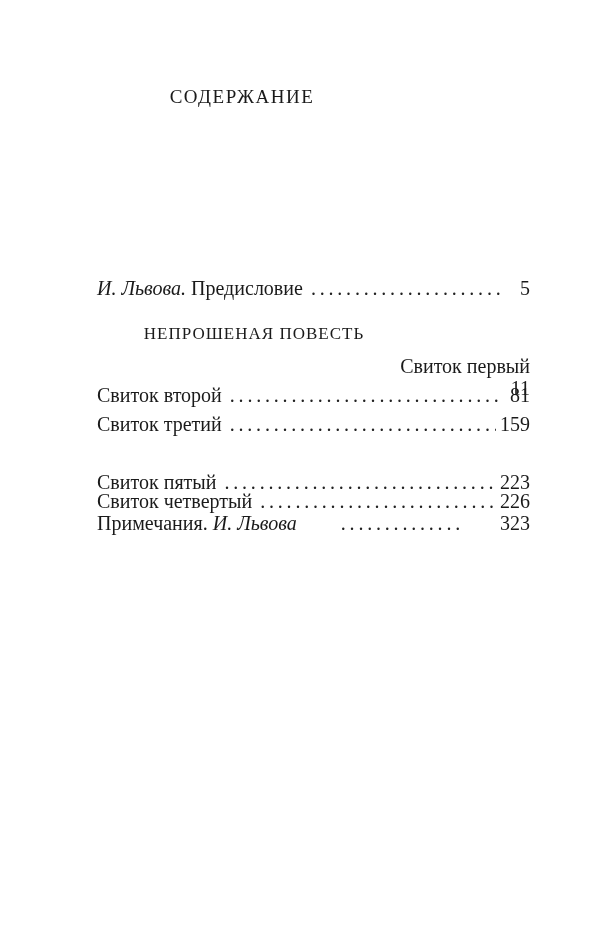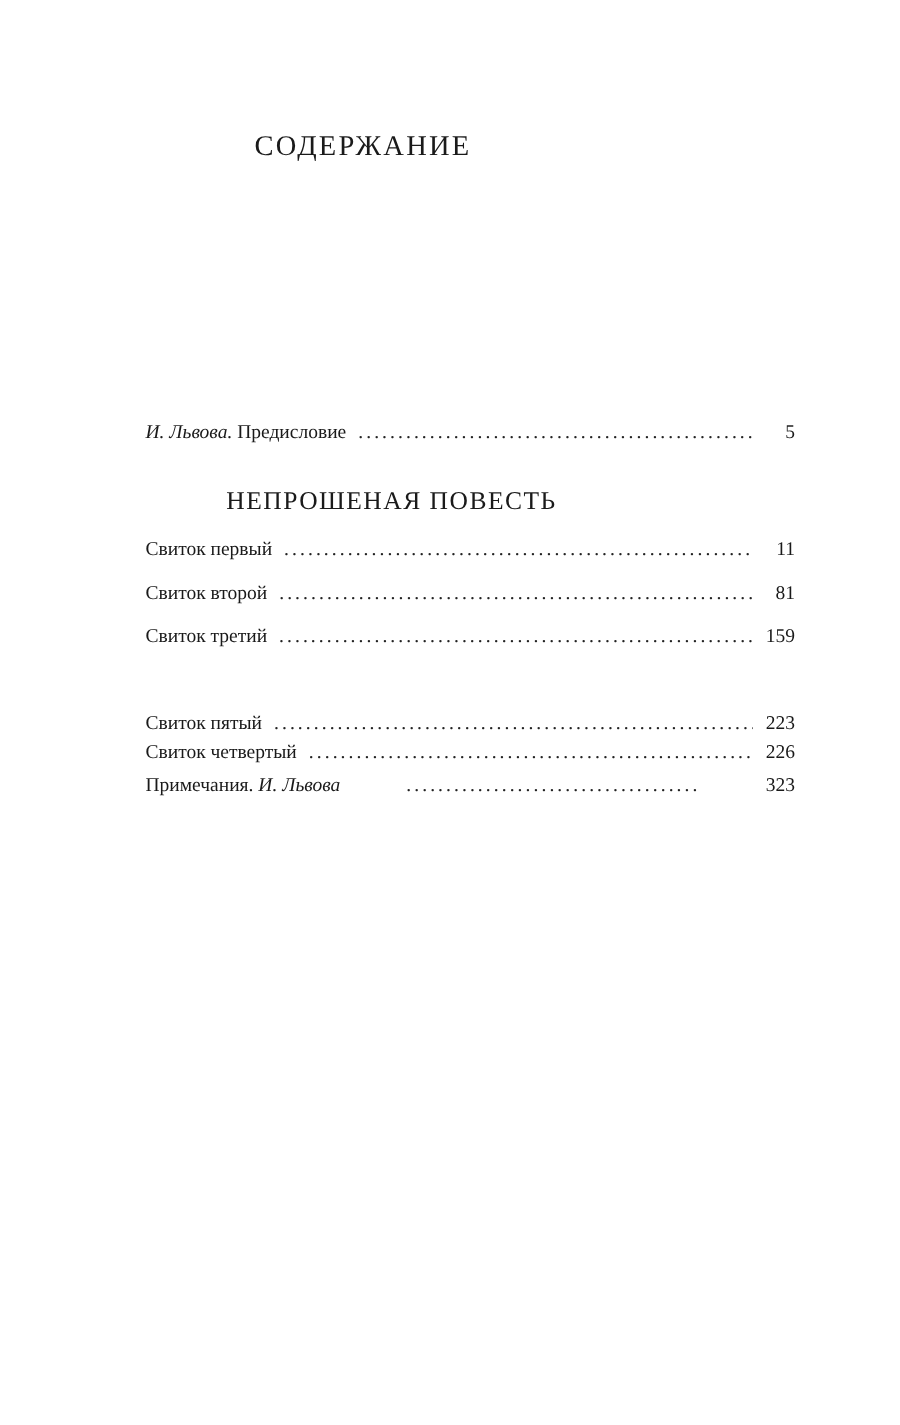--- a/index.html
+++ b/index.html
@@ -29,21 +29,21 @@
       line-height: 36px;
       margin: 0;
     }
     .toc-line {
       position: absolute;
       left: 97px;
       width: 433px;
       height: 22px;
       display: flex;
       align-items: flex-end;
-      font-size: 13px;
+      font-size: 20px;
       line-height: 22px;
       white-space: nowrap;
     }
     .toc-line .label { flex: 0 0 auto; }
     .toc-line .label i { font-style: italic; }
     .toc-line .leader {
       flex: 1 1 auto;
       overflow: hidden;
       margin: 0 4px 0 8px;
       letter-spacing: 4.6px;
@@ -55,48 +55,47 @@
       word-spacing: -1.2px;
     }
     .toc-line .page {
       flex: 0 0 auto;
       min-width: 24px;
       text-align: right;
     }
     .section-heading {
       position: absolute;
       top: 322px;
-      left: 0;
+      left: 12px;
       width: 484px;
       text-align: center;
       font-size: 17px;
       letter-spacing: 1px;
       line-height: 24px;
       margin: 0;
       font-weight: normal;
-      padding-left: 19px;
     }
   </style>
 </head>
 <body>
 
 <h1 class="page-title">СОДЕРЖАНИЕ</h1>
 
 <div class="toc-line" style="top:277px;">
   <span class="label">
     <i>И. Львова.</i>
     <span>Предисловие</span>
   </span>
   <span class="leader"></span>
   <span class="page">5</span>
 </div>
 
 <h2 class="section-heading">НЕПРОШЕНАЯ ПОВЕСТЬ</h2>
 
-<div class="toc-line" style="top:355px;">
+<div class="toc-line" style="top:355px;flex-direction:column;">
   <span class="label">Свиток первый</span>
   <span class="leader"></span>
   <span class="page">11</span>
 </div>
 
 <div class="toc-line" style="top:384px;">
   <span class="label">Свиток второй</span>
   <span class="leader"></span>
   <span class="page">81</span>
 </div>

